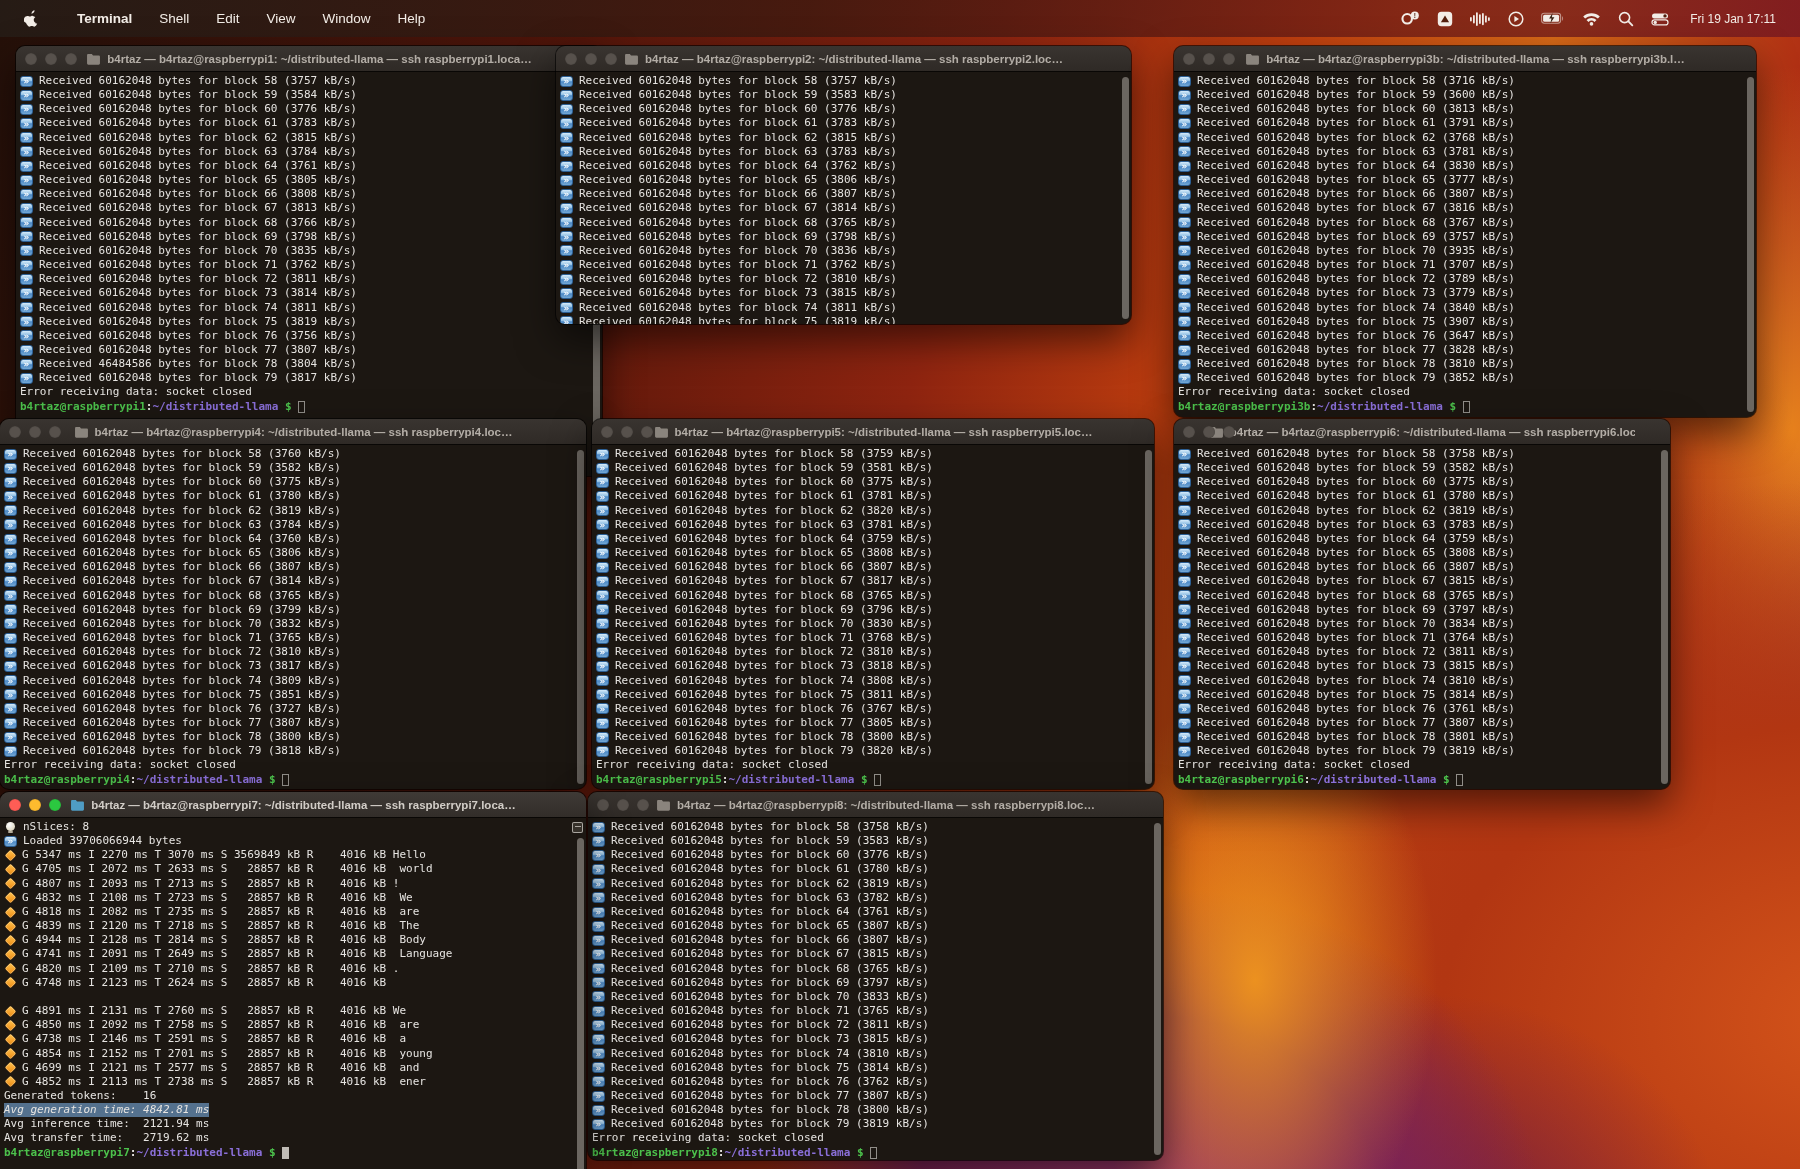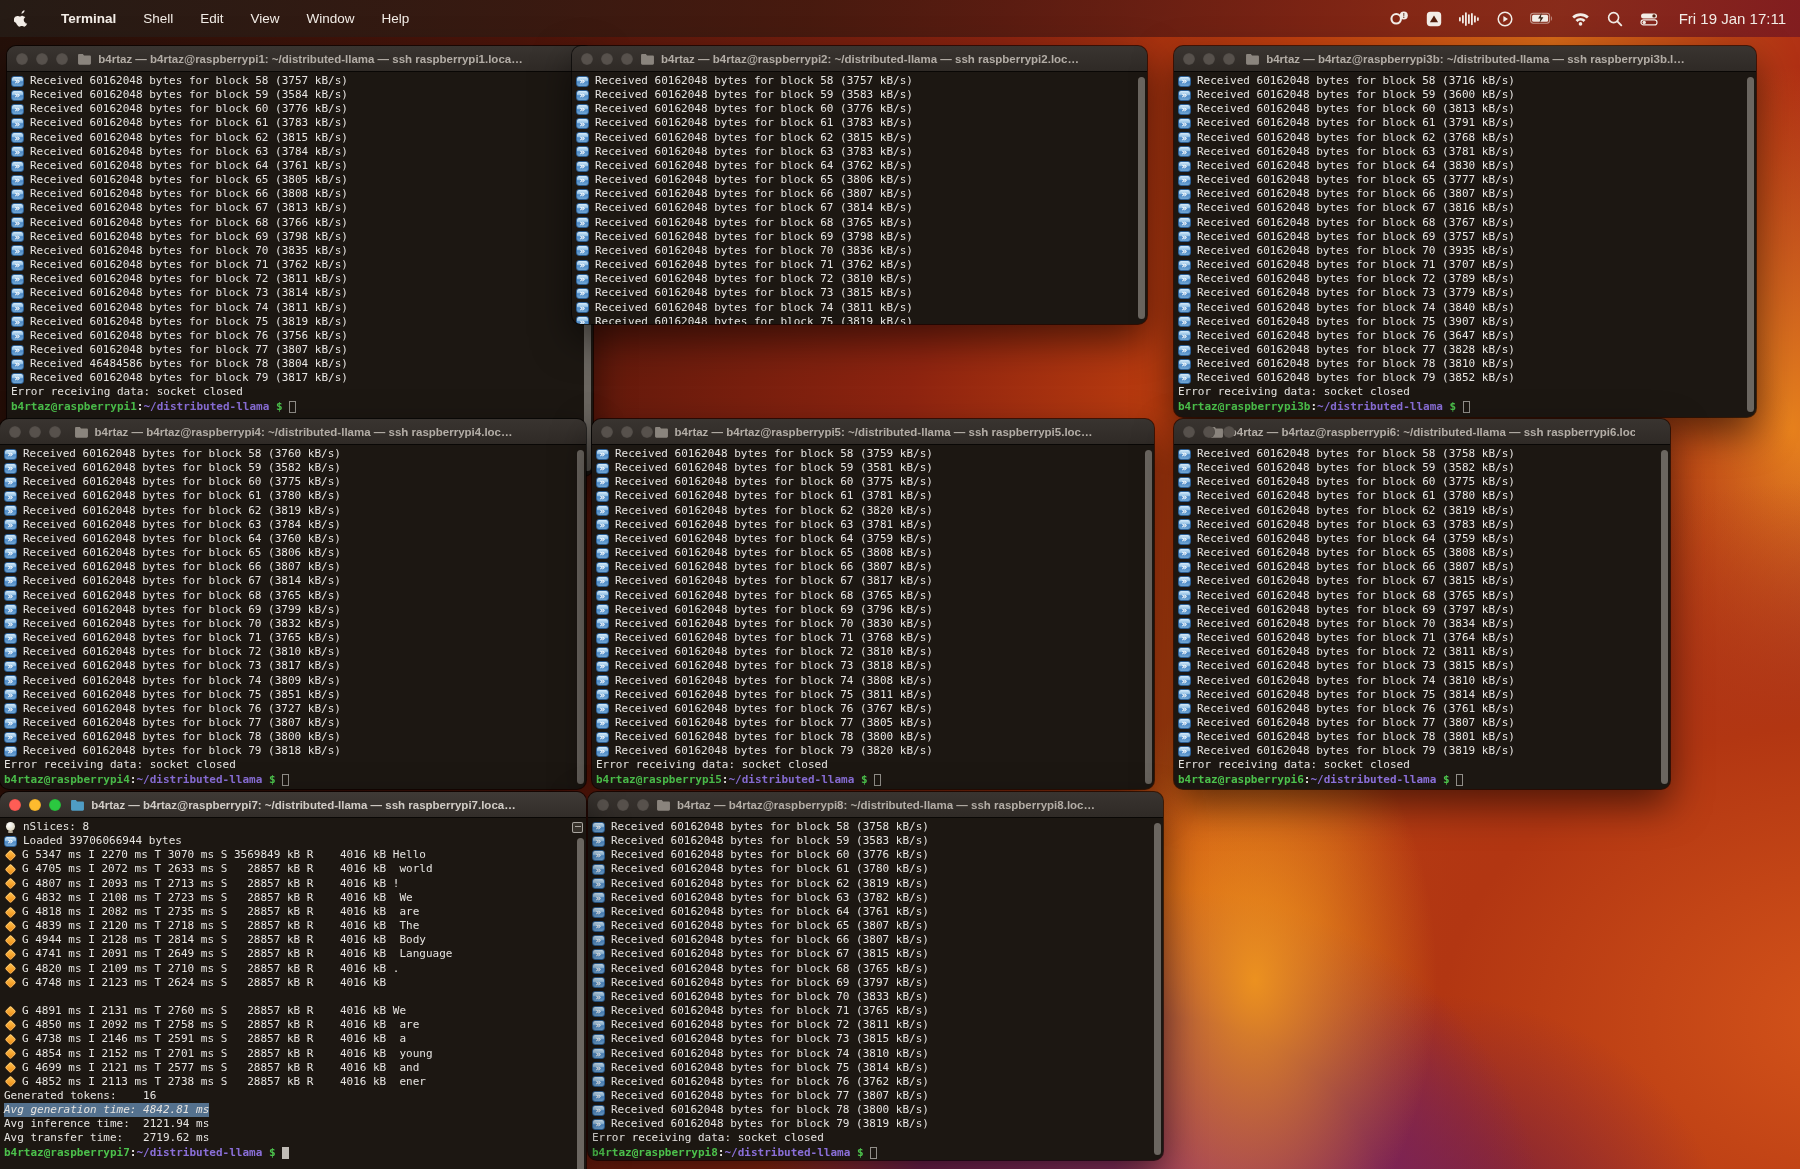--- a/index.html
+++ b/index.html
@@ -10,35 +10,35 @@
       radial-gradient(ellipse 260px 420px at 1255px 980px, rgba(240,150,30,.95) 0%, rgba(240,150,30,0) 70%),
       radial-gradient(ellipse 520px 430px at 1150px 1210px, #a03a6e 0%, #7c2356 45%, rgba(124,35,86,0) 75%),
       radial-gradient(ellipse 430px 380px at 1430px 1260px, #6e1d4a 0%, rgba(110,29,74,0) 70%),
       radial-gradient(ellipse 760px 540px at 1860px 1020px, #d4541a 0%, #b23612 55%, rgba(178,54,18,0) 100%),
       radial-gradient(ellipse 420px 720px at 1500px 620px, #a32a10 0%, rgba(163,42,16,0) 75%),
       radial-gradient(ellipse 320px 520px at 1790px 430px, #e8821d 0%, rgba(232,130,29,0) 70%),
       linear-gradient(105deg,#241009 0%,#4e150a 25%,#8e2410 48%,#c2400f 62%,#d96a18 74%,#b03014 86%,#7c2050 100%);
   }
   
   .menubar{position:absolute;left:0;top:0;right:0;height:37px;display:flex;align-items:center;
-    padding:0 14px;box-sizing:border-box;gap:10px;
+    padding:0 24px;box-sizing:border-box;gap:16px;
     background:linear-gradient(90deg,rgba(38,28,22,.92) 0%,rgba(62,25,15,.82) 45%,rgba(112,28,22,.78) 78%,rgba(118,24,34,.8) 100%);
     color:var(--menubar-text,#f3ede7);}
   .apple{display:flex;align-items:center;margin-right:22px;}
   .menu-items{display:flex;align-items:center;gap:27px;font-size:13.5px;}
   .mi{cursor:default;white-space:nowrap;}
   .mi.app{font-weight:bold;}
   .status{margin-left:auto;display:flex;align-items:center;gap:17px;}
   .sicon{display:flex;align-items:center;}
-  .clock{font-size:15px;margin-left:4px;white-space:nowrap;}
+  .clock{font-size:12px;margin-left:4px;white-space:nowrap;}
   
   .window{position:absolute;border-radius:9px;overflow:hidden;background:var(--terminal-bg,#1c1712);
     box-shadow:0 16px 38px rgba(0,0,0,.55),0 0 0 1px rgba(0,0,0,.6);}
-  .w0{left:7px;top:46px;width:586px;height:430px;}
-  .w1{left:572px;top:46px;width:575px;height:278px;}
+  .w0{left:16px;top:46px;width:586px;height:430px;}
+  .w1{left:556px;top:46px;width:575px;height:278px;}
   .w2{left:1174px;top:46px;width:582px;height:371px;}
   .w3{left:0;top:419px;width:586px;height:370px;}
   .w4{left:592px;top:419px;width:562px;height:370px;}
   .w5{left:1174px;top:419px;width:496px;height:370px;}
   .w6{left:0;top:792px;width:586px;height:408px;z-index:5;}
   .w7{left:588px;top:792px;width:575px;height:368px;}
   .titlebar{position:relative;height:26px;display:flex;align-items:center;justify-content:center;
     background:linear-gradient(var(--titlebar-inactive,#393430),#2f2a26);
     border-bottom:1px solid #090705;box-sizing:border-box;}
   .window.active .titlebar{background:linear-gradient(var(--titlebar-active,#3f3a36),#322d29);}

